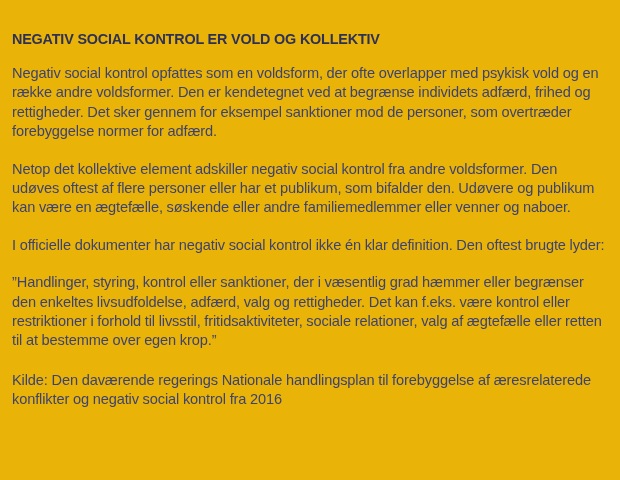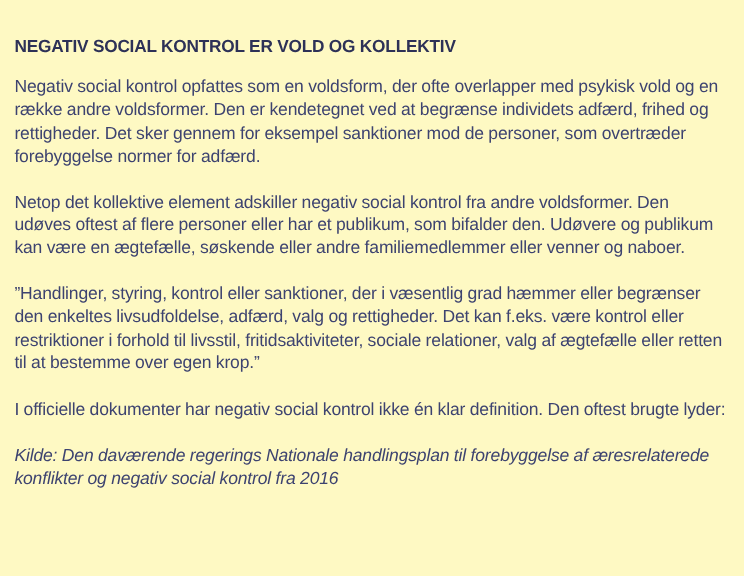--- a/index.html
+++ b/index.html
@@ -13,21 +13,21 @@
     overflow: hidden;
     background: #fdf9ef;
     font-family: "Liberation Sans", "DejaVu Sans", sans-serif;
     -webkit-font-smoothing: antialiased;
   }
 
   #article {
     box-sizing: border-box;
     width: 620px;
     height: 480px;
-    background: #fef9c3;
+    background: #eab308;
     padding: 30px 12px 12px 12px;
   }
 
   .heading {
     margin: 0 0 16px 0;
     font-family: "Liberation Sans", "DejaVu Sans", sans-serif;
     font-size: 14.6px;
     font-weight: 700;
     line-height: 18px;
     letter-spacing: -0.18px;
@@ -53,35 +53,34 @@
 
   .para:last-child {
     margin-bottom: 0;
   }
 
   .para.quote {
     margin-bottom: 20px;
   }
 
   .para.source {
-    font-style: italic;
     margin-bottom: 4px;
     max-width: 600px;
   }
 </style>
 </head>
 <body>
 
 <div id="article">
 
   <h1 class="heading">NEGATIV SOCIAL KONTROL ER VOLD OG KOLLEKTIV</h1>
 
   <p class="para">Negativ social kontrol opfattes som en voldsform, der ofte overlapper med psykisk vold og en række andre voldsformer. Den er kendetegnet ved at begrænse individets adfærd, frihed og rettigheder. Det sker gennem for eksempel sanktioner mod de personer, som overtræder forebyggelse normer for adfærd.</p>
 
   <p class="para">Netop det kollektive element adskiller negativ social kontrol fra andre voldsformer. Den udøves oftest af flere personer eller har et publikum, som bifalder den. Udøvere og publikum kan være en ægtefælle, søskende eller andre familiemedlemmer eller venner og naboer.</p>
 
+  <p class="para">I officielle dokumenter har negativ social kontrol ikke én klar definition. Den oftest brugte lyder:</p>
+
   <p class="para quote">”Handlinger, styring, kontrol eller sanktioner, der i væsentlig grad hæmmer eller begrænser den enkeltes livsudfoldelse, adfærd, valg og rettigheder. Det kan f.eks. være kontrol eller restriktioner i forhold til livsstil, fritidsaktiviteter, sociale relationer, valg af ægtefælle eller retten til at bestemme over egen krop.”</p>
-
-  <p class="para">I officielle dokumenter har negativ social kontrol ikke én klar definition. Den oftest brugte lyder:</p>
 
   <p class="para source">Kilde: Den daværende regerings Nationale handlingsplan til forebyggelse af æresrelaterede konflikter og negativ social kontrol fra 2016</p>
 
 </div>
 
 </body></html>

